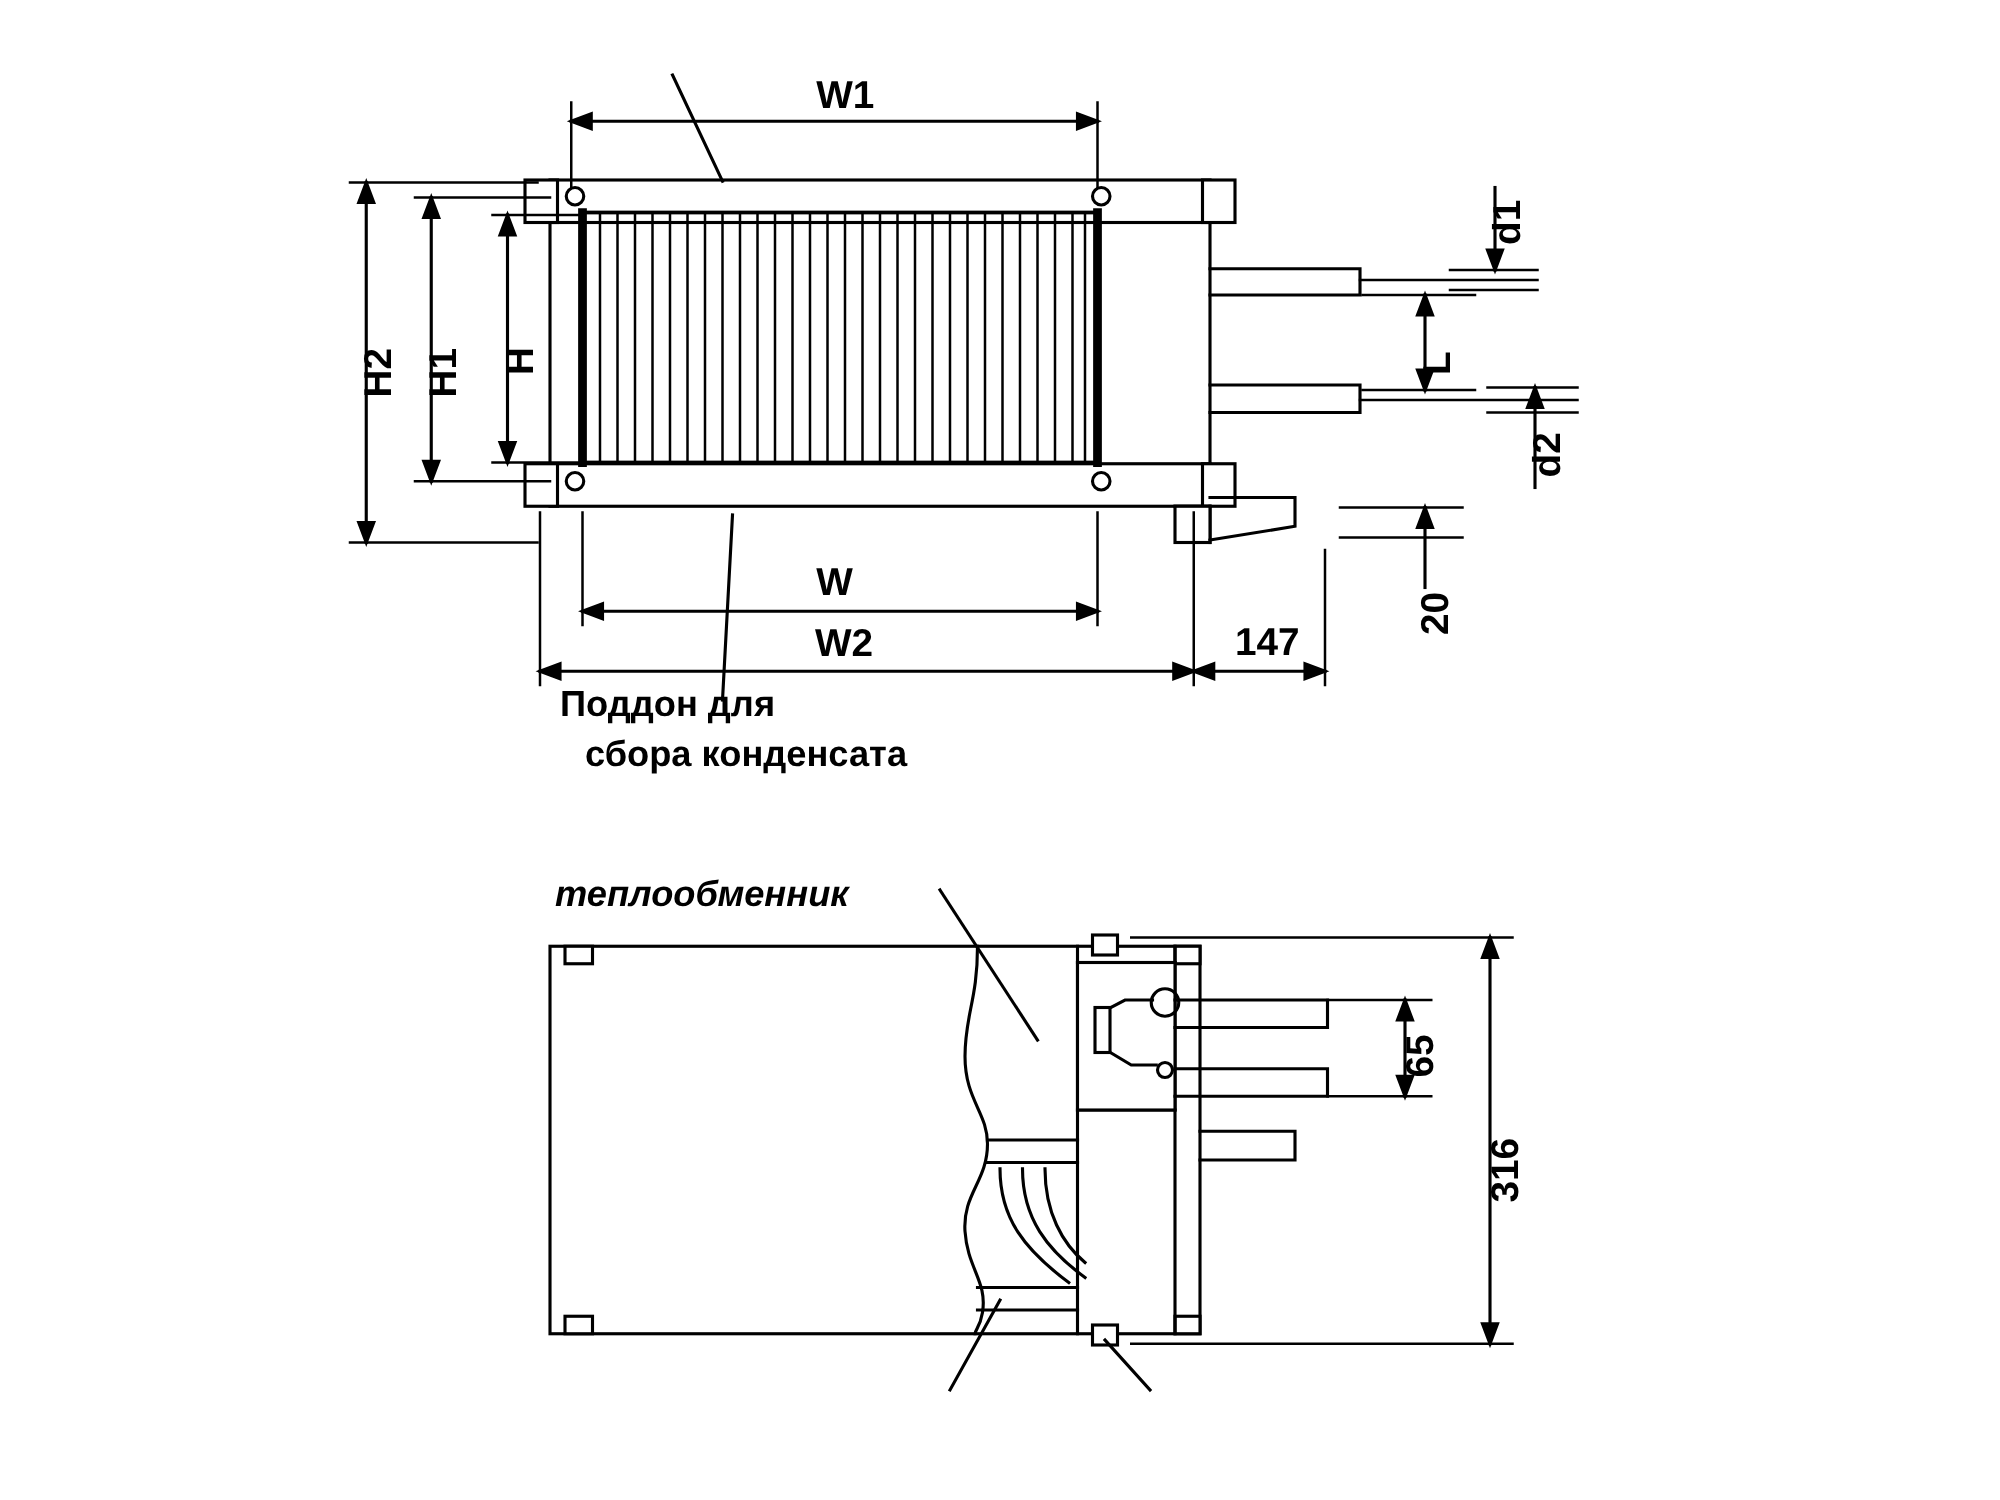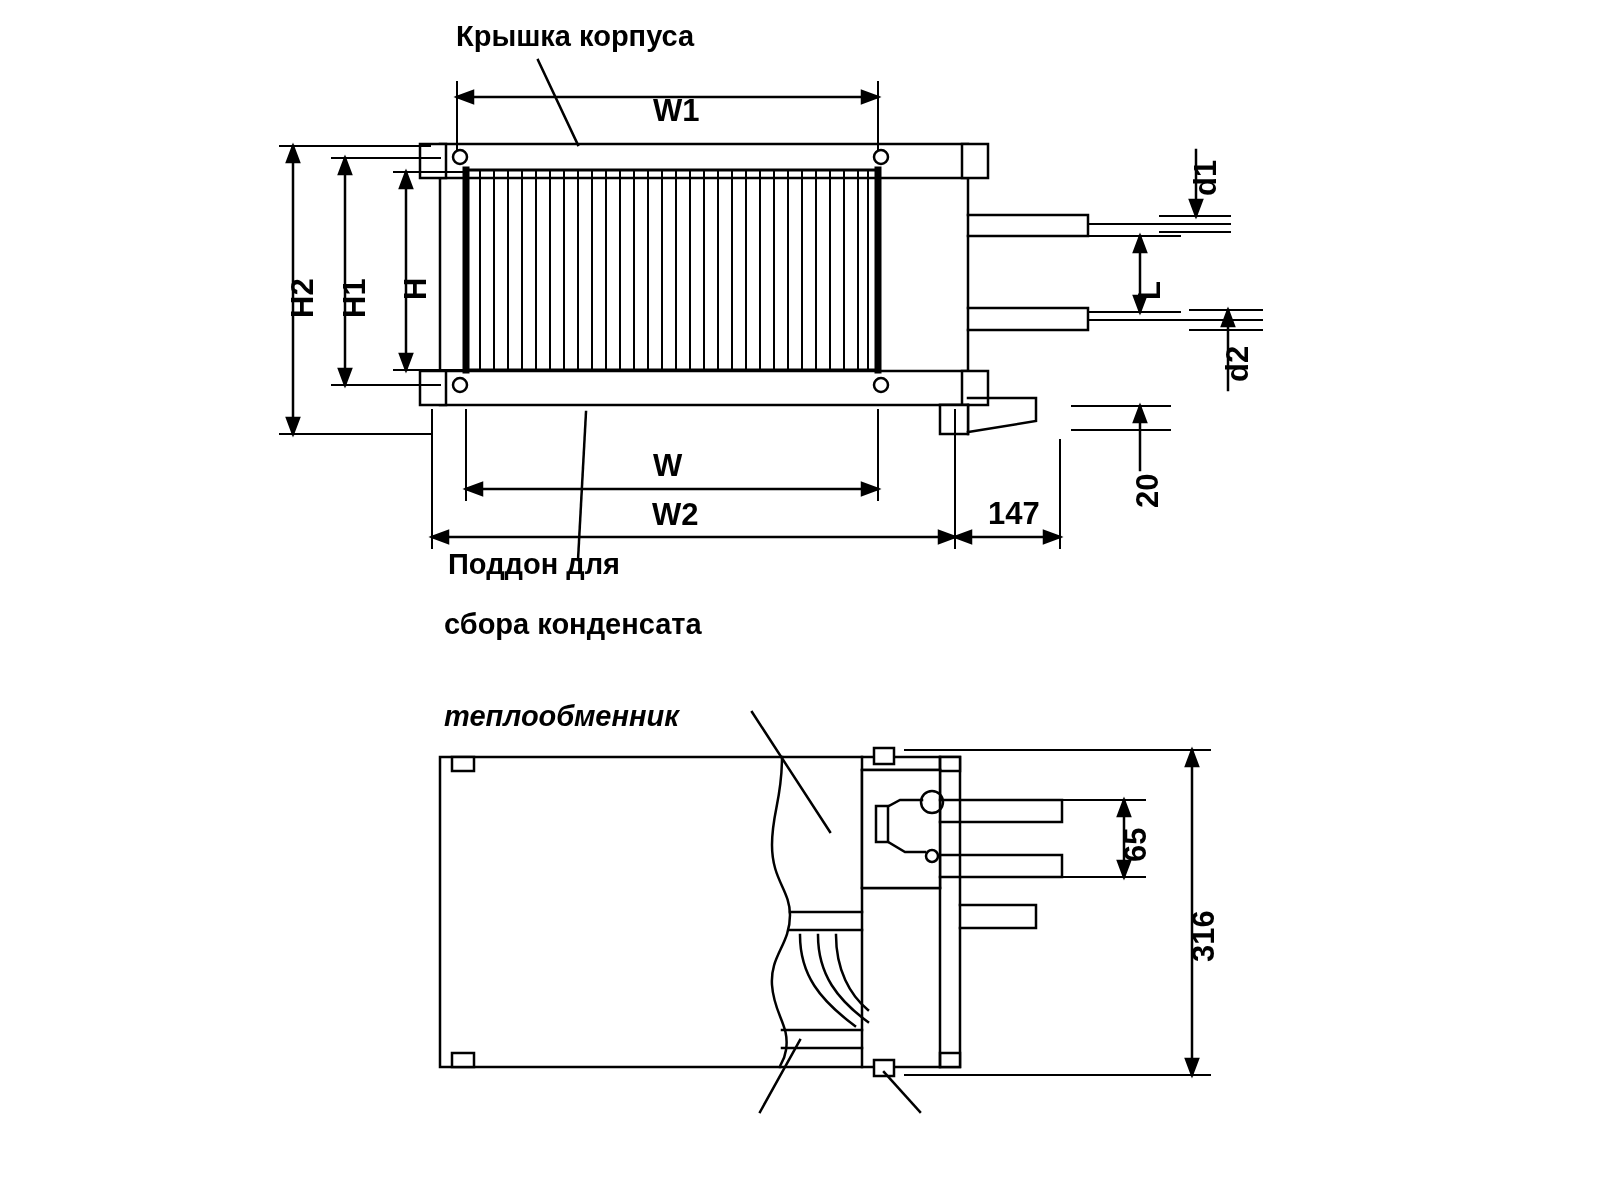--- a/index.html
+++ b/index.html
@@ -225,23 +225,22 @@
       <line x1="905" y1="750" x2="1210" y2="750" stroke-width="2"></line>
       <line x1="905" y1="1075" x2="1210" y2="1075" stroke-width="2"></line>
 
       <line x1="752" y1="712" x2="830" y2="832"></line>
       <line x1="760" y1="1112" x2="800" y2="1040"></line>
       <line x1="920" y1="1112" x2="884" y2="1072"></line>
 
     </g>
   </svg>
 
-  <div class="lbl callout" style="left:456px; top:20px;">Крышка корпуса</div>
-
-  <div class="lbl dim" style="left:653px; top:58px;margin-top:35px;">W1</div>
+
+  <div class="lbl dim" style="left:653px; top:58px;">W1</div>
 
   <div class="lbl dim rot" style="left:285px; top:318px; transform: rotate(-90deg);">H2</div>
 
   <div class="lbl dim rot" style="left:337px; top:318px; transform: rotate(-90deg);">H1</div>
 
   <div class="lbl dim rot" style="left:398px; top:300px; transform: rotate(-90deg);">H</div>
 
   <div class="lbl dim" style="left:653px; top:448px;">W</div>
 
   <div class="lbl dim" style="left:652px; top:497px;">W2</div>
@@ -250,21 +249,21 @@
 
   <div class="lbl dim rot" style="left:1130px; top:508px; transform: rotate(-90deg);">20</div>
 
   <div class="lbl dim rot" style="left:1188px; top:196px; transform: rotate(-90deg);">d1</div>
 
   <div class="lbl dim rot" style="left:1132px; top:300px; transform: rotate(-90deg);">L</div>
 
   <div class="lbl dim rot" style="left:1220px; top:382px; transform: rotate(-90deg);">d2</div>
 
   <div class="lbl callout" style="left:448px; top:548px;">Поддон для</div>
-  <div class="lbl callout" style="left:444px; top:588px;margin-top:20px;">сбора конденсата</div>
+  <div class="lbl callout" style="left:468px; top:588px;">сбора конденсата</div>
 
   <div class="lbl callout" style="left:444px; top:700px;font-style:italic;">теплообменник</div>
 
   <div class="lbl dim rot" style="left:1118px; top:862px; transform: rotate(-90deg);">65</div>
 
   <div class="lbl dim rot" style="left:1186px; top:962px; transform: rotate(-90deg);">316</div>
 
 
 
 </div>

